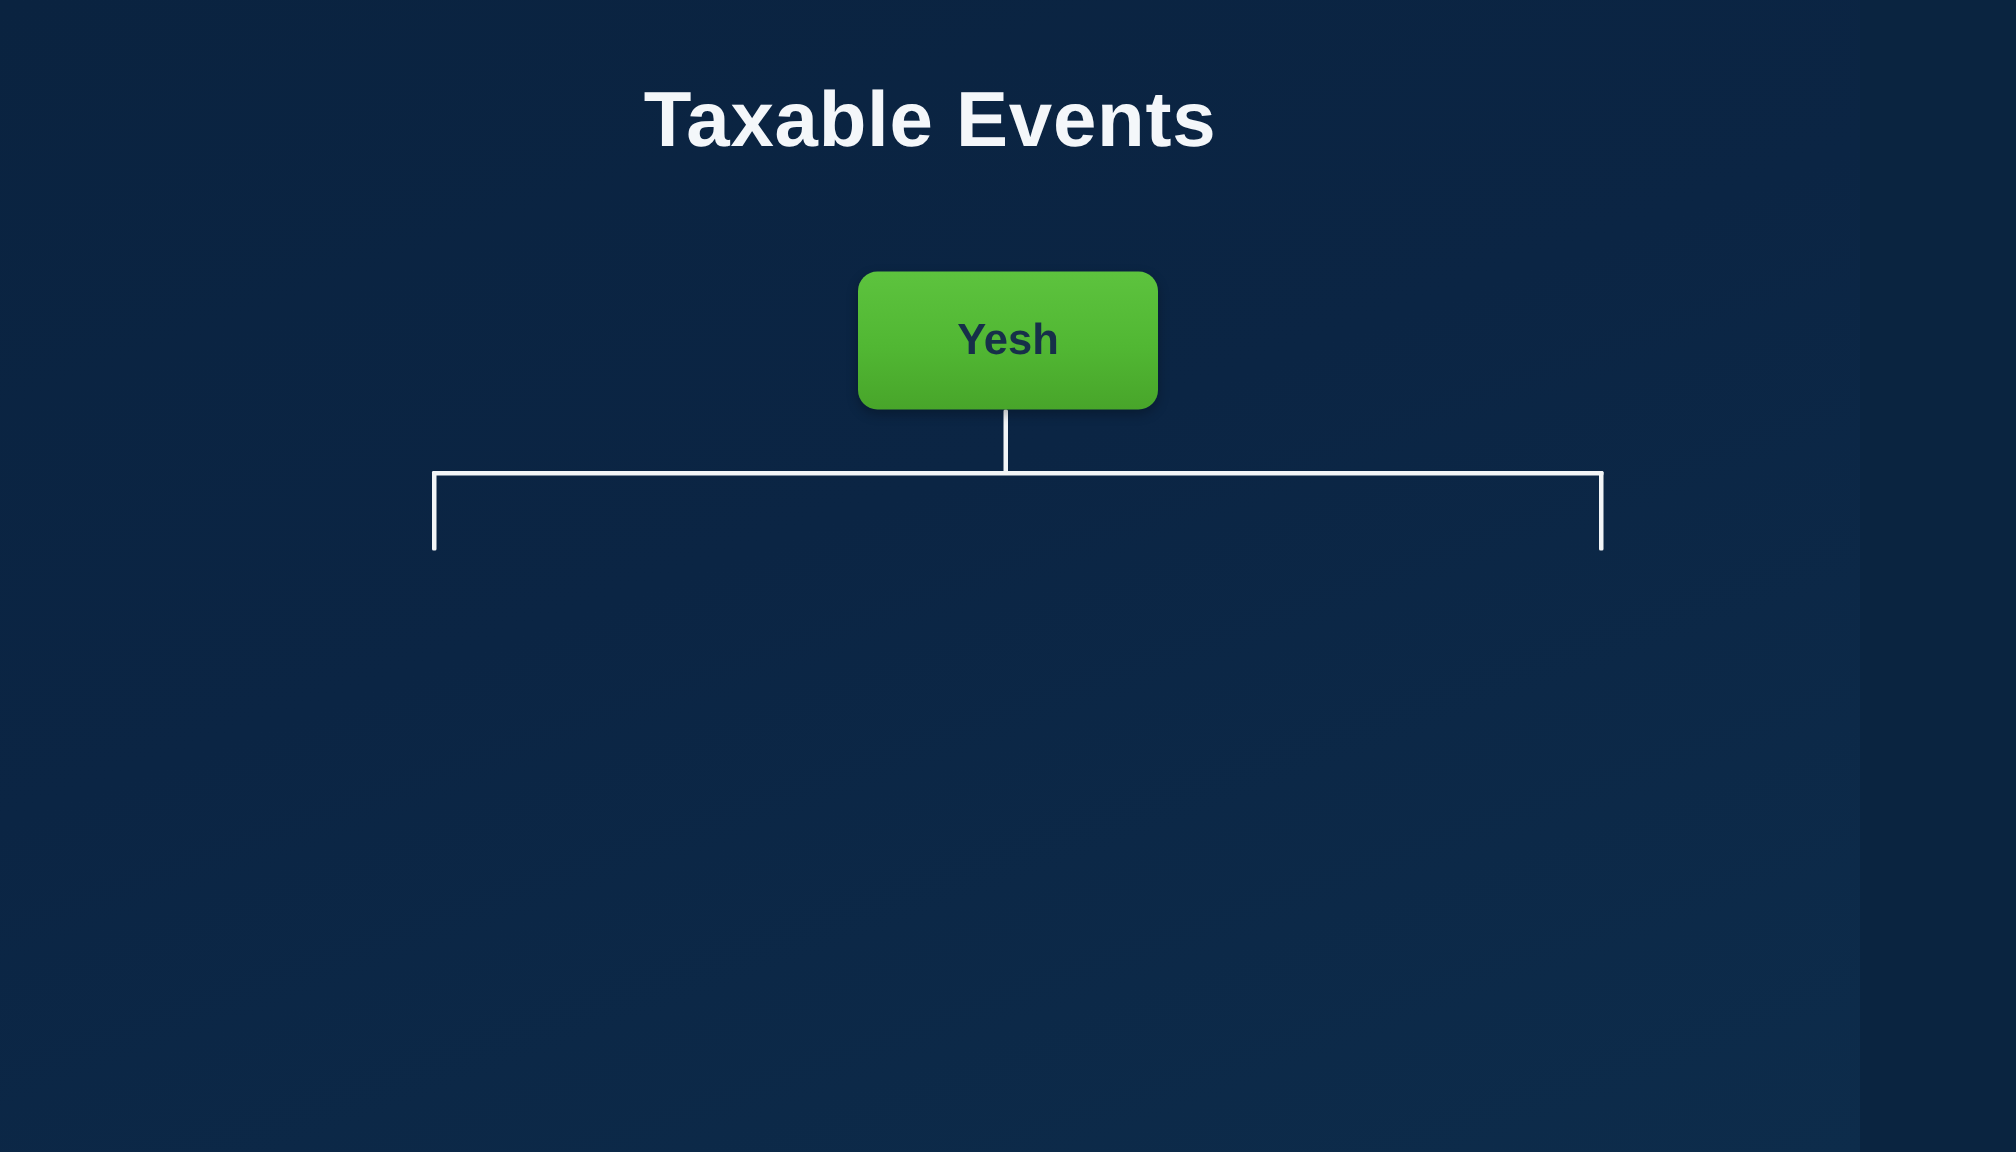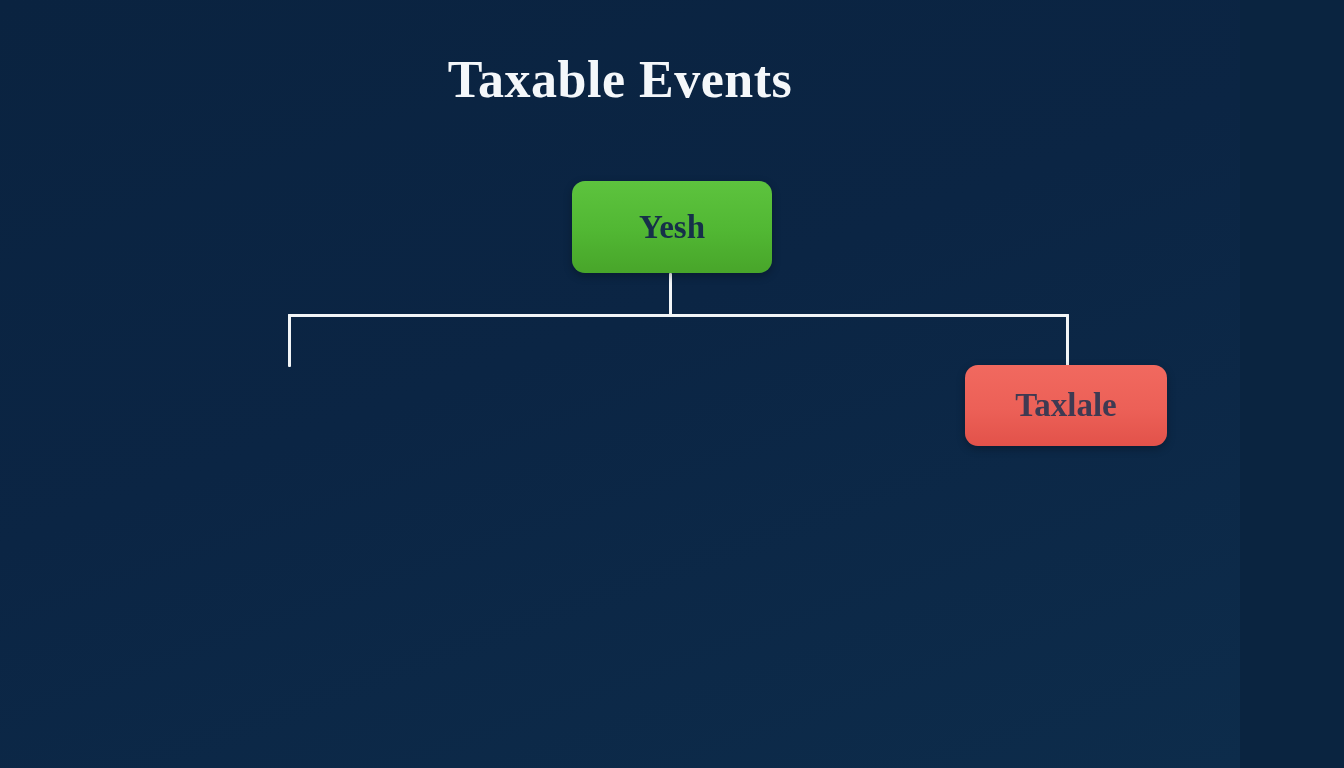--- a/index.html
+++ b/index.html
@@ -5,41 +5,41 @@
   html, body {
     margin: 0;
     padding: 0;
     background: #0a2440;
   }
   #stage {
     position: relative;
     width: 1240px;
     height: 768px;
     overflow: hidden;
-    font-family: Liberation Serif, serif;
+    font-family: Liberation Sans, sans-serif;
     background: linear-gradient(160deg, #0a2340 0%, #0b2544 45%, #0d2c4b 100%);
   }
   .diagram-title {
     position: absolute;
     top: 50px;
     left: 0;
     width: 100%;
     text-align: center;
     font-size: 52px;
     font-weight: bold;
     letter-spacing: 0.5px;
     color: #f4f7fa;
   }
   .node {
     position: absolute;
     display: flex;
     align-items: center;
     justify-content: center;
     border-radius: 13px;
-    font-size: 33px;
+    font-size: 29px;
     font-weight: 600;
     box-shadow: 0 3px 8px rgba(0,0,0,0.28);
   }
   .node-green {
     background: linear-gradient(180deg, #5dc33e 0%, #51b733 55%, #48a52a 100%);
     color: #163049;
   }
   .node-red {
     background: linear-gradient(180deg, #f1695f 0%, #ec6057 55%, #e2524a 100%);
     color: #3f3a52;
@@ -67,17 +67,14 @@
   <div id="conn-root-drop" class="connector"></div>
   <div id="conn-horizontal" class="connector"></div>
   <div id="conn-left-drop" class="connector"></div>
   <div id="conn-right-drop" class="connector"></div>
 
   <div id="node-root" class="node node-green">
     <span>Yesh</span>
   </div>
 
 
-  <div id="node-right" class="node node-red">
-    <span>Taxlale</span>
-  </div>
 
 </div>
 
 </body></html>

